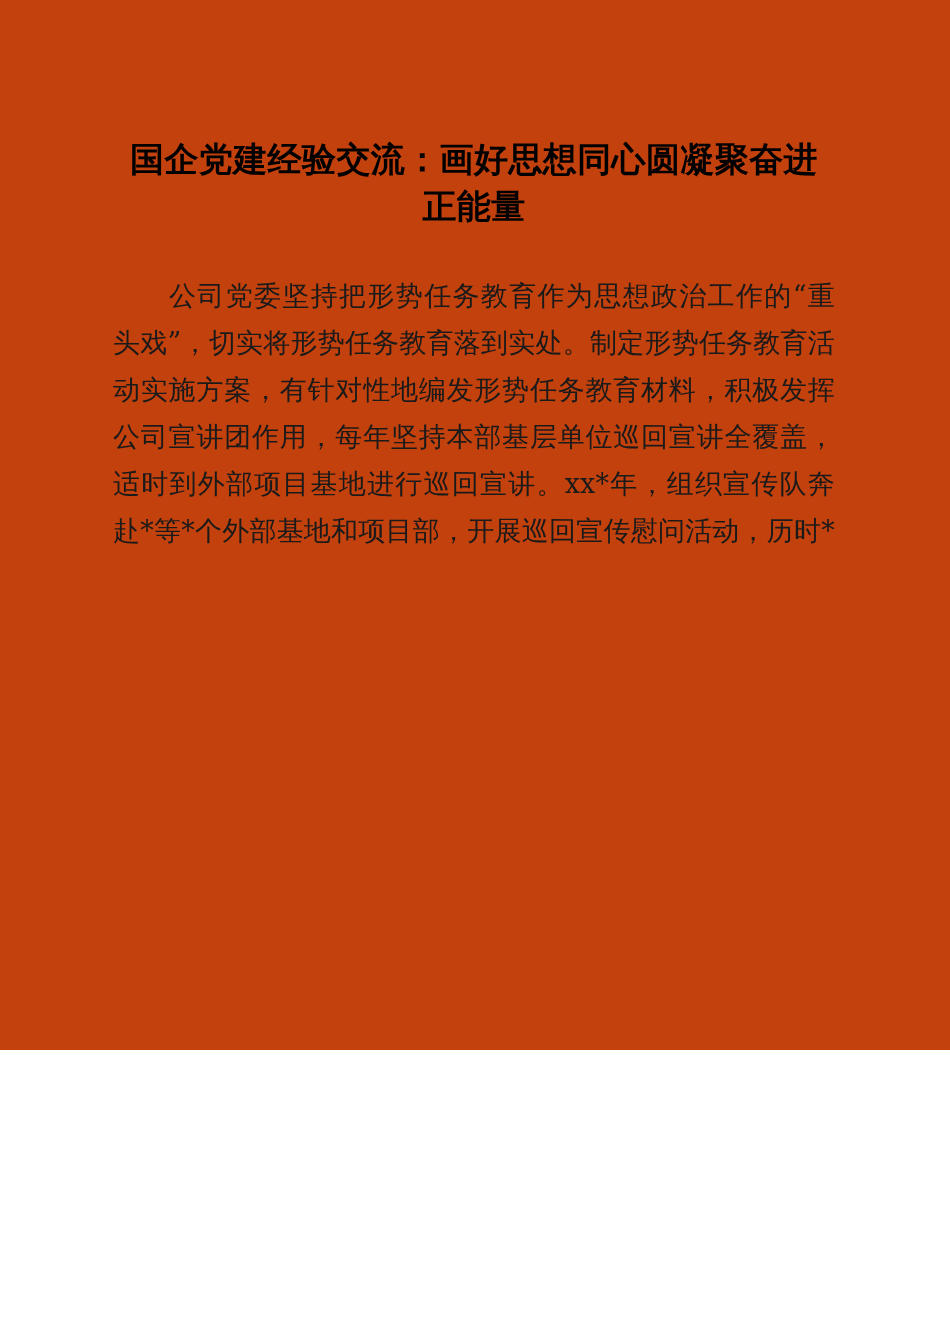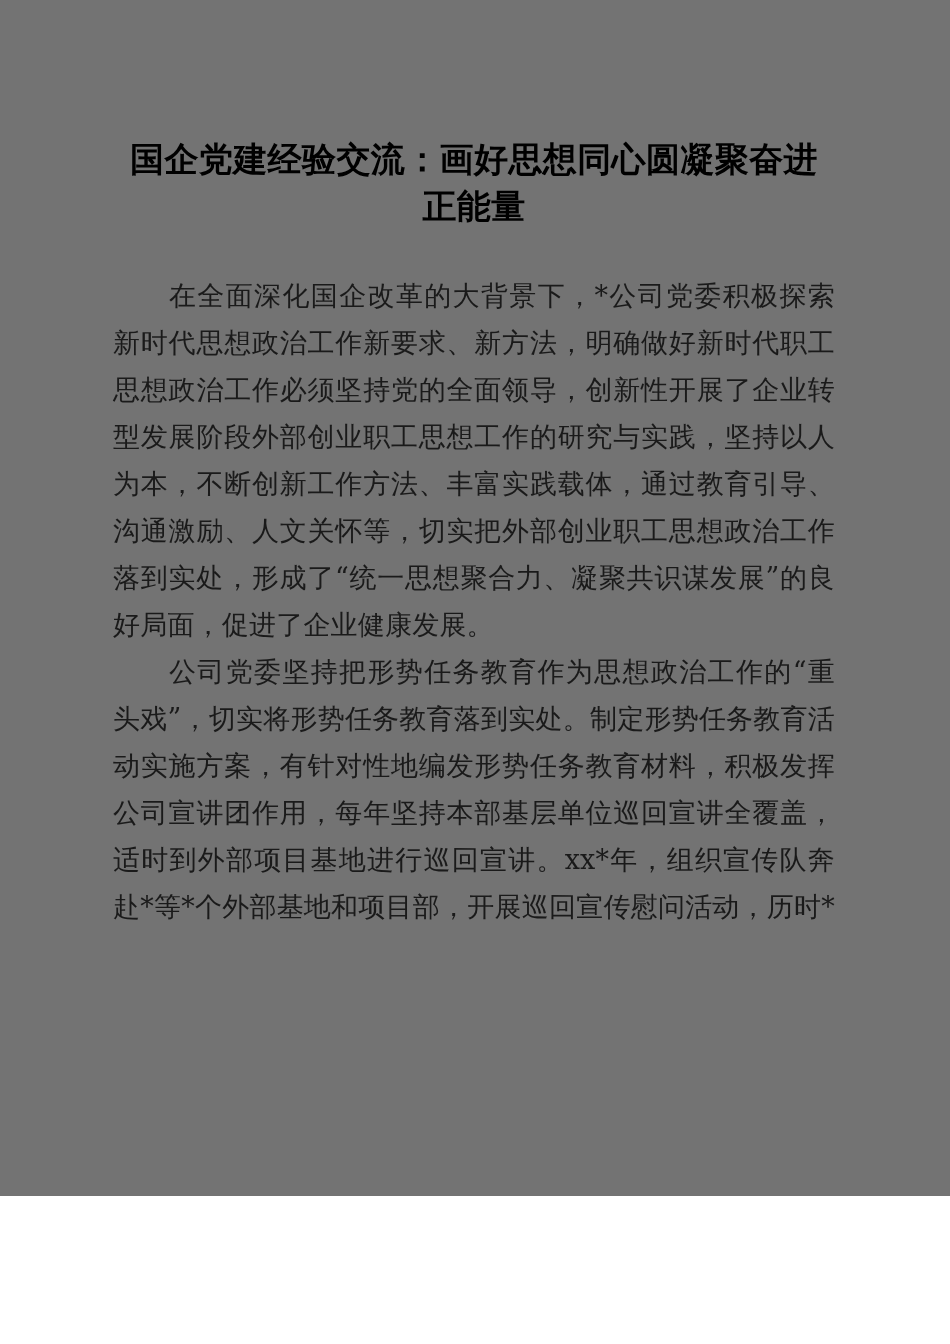--- a/index.html
+++ b/index.html
@@ -15,22 +15,22 @@
     font-family: "Liberation Serif", "DejaVu Serif", serif;
     color: #000000;
     -webkit-font-smoothing: antialiased;
   }
 
   #page {
     position: absolute;
     left: 0;
     top: 0;
     width: 950px;
-    height: 1196px;
-    background: #737373;
+    height: 1050px;
+    background: #c2410c;
     box-sizing: border-box;
   }
 
   
   .text-column {
     position: absolute;
     left: 113px;
     top: 0;
     width: 722px;
   }
@@ -94,20 +94,19 @@
 <div id="page">
 
   <div class="text-column">
 
     <div class="title-spacer"></div>
 
     <h1 class="doc-title">国企党建经验交流：画好思想同心圆凝聚奋进正能量</h1>
 
     <div class="after-title-gap"></div>
 
-    <p class="body-para">在全面深化国企改革的大背景下，*公司党委积极探索新时代思想政治工作新要求、新方法，明确做好新时代职工思想政治工作必须坚持党的全面领导，创新性开展了企业转型发展阶段外部创业职工思想工作的研究与实践，坚持以人为本，不断创新工作方法、丰富实践载体，通过教育引导、沟通激励、人文关怀等，切实把外部创业职工思想政治工作落到实处，形成了“统一思想聚合力、凝聚共识谋发展”的良好局面，促进了企业健康发展。</p>
 
 
     <p class="body-para clipped">公司党委坚持把形势任务教育作为思想政治工作的“重头戏”，切实将形势任务教育落到实处。制定形势任务教育活动实施方案，有针对性地编发形势任务教育材料，积极发挥公司宣讲团作用，每年坚持本部基层单位巡回宣讲全覆盖，适时到外部项目基地进行巡回宣讲。xx*年，组织宣传队奔赴*等*个外部基地和项目部，开展巡回宣传慰问活动，历时*个月，总行程超过*万里，把当前的形势任务宣讲到外部创业职工心坎上。xx*年，创新性地开展了机关部长宣讲*集团及*公司工作会暨职代会精神活动，机关部长分组到基层单位和职工面对面进行宣讲，外部基地和项目部通过视频进行宣讲，通过线上、线下实现基层单位全覆盖，使其从思想上统一认识，从行动上形成合</p>
 
   </div>
 
 </div>
 
 </body></html>

